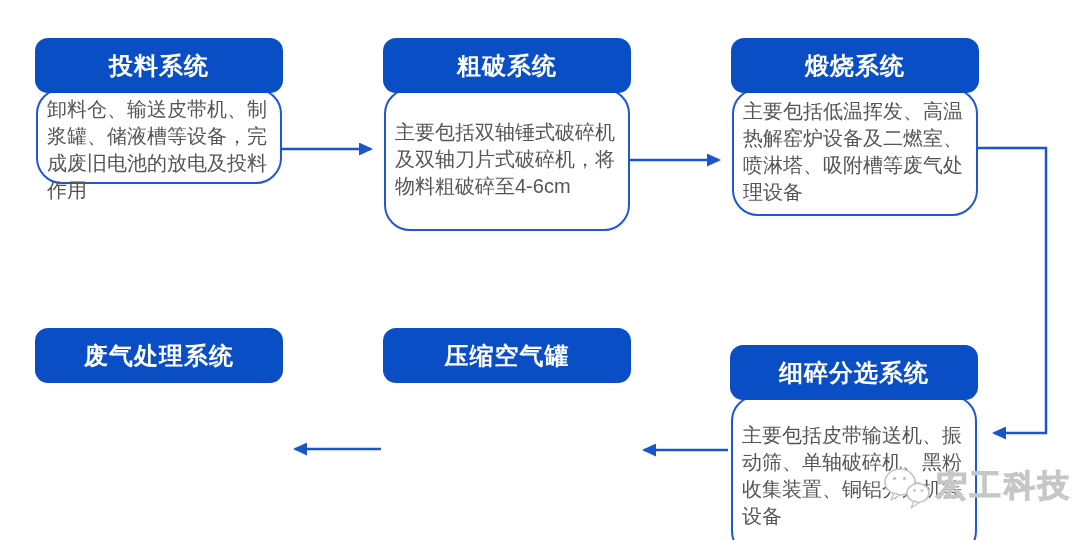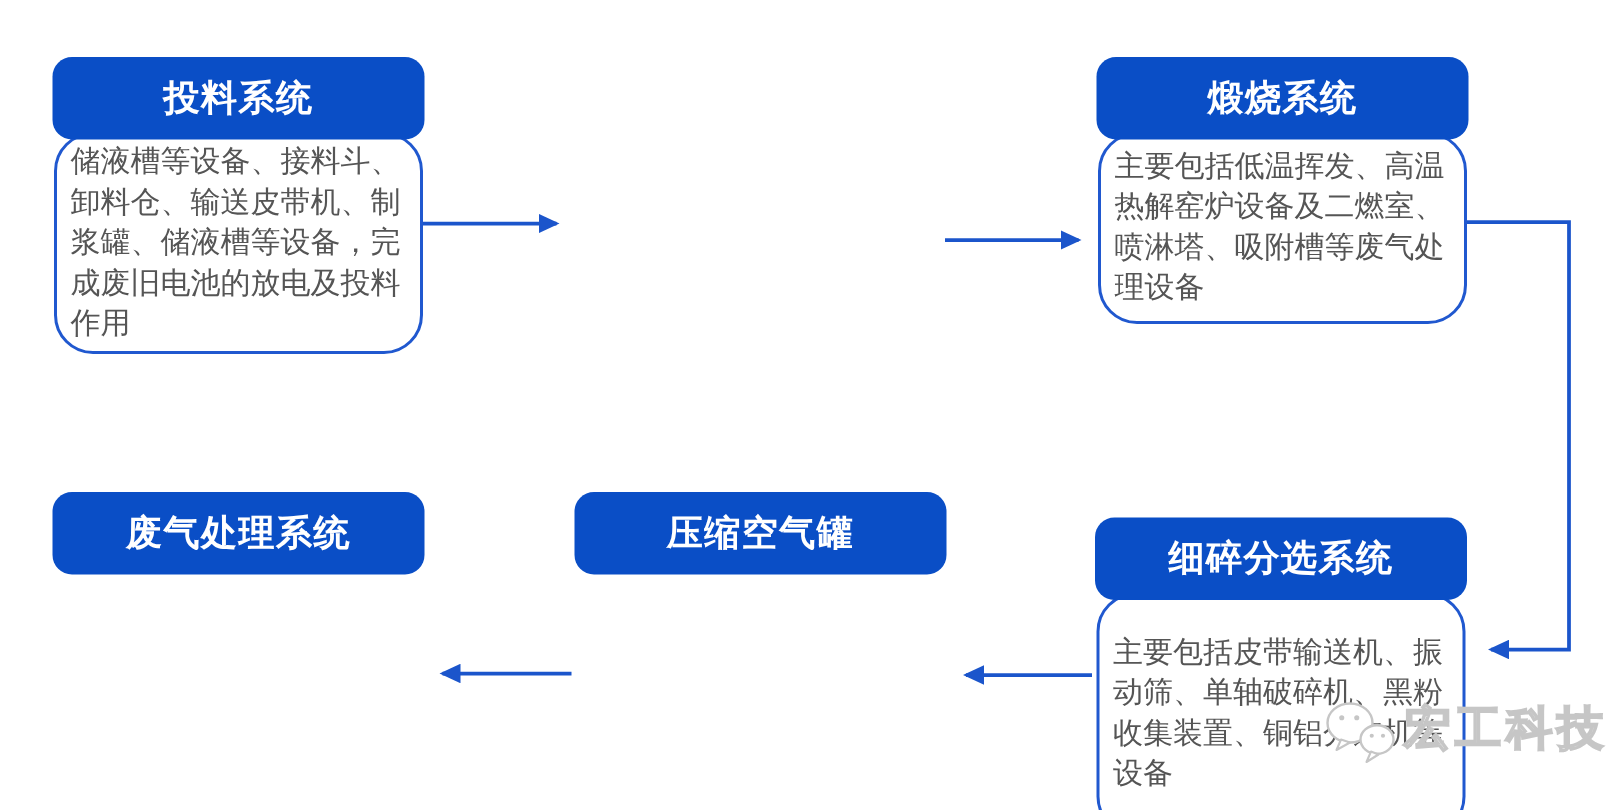--- a/index.html
+++ b/index.html
@@ -47,21 +47,21 @@
     box-sizing: border-box;
   }
   .sys-body span {
     display: block;
     width: 100%;
     color: #555555;
     font-size: 20px;
     line-height: 27px;
     text-align: left;
   }
-  .pos-r1c1 { left: 35px;  top: 38px;  height: 198px; }
+  .pos-r1c1 { left: 35px;  top: 38px;  height: 146px; }
   .pos-r1c2 { left: 383px; top: 38px;  height: 193px; }
   .pos-r1c3 { left: 731px; top: 38px;  height: 178px; }
   .pos-r2c1 { left: 35px;  top: 328px; height: 167px; }
   .pos-r2c2 { left: 383px; top: 328px; height: 190px; }
   .pos-r2c3 { left: 730px; top: 345px; height: 212px; }
   .watermark {
     position: absolute;
     left: 880px; top: 465px;
     z-index: 4;
     display: flex;
@@ -93,20 +93,26 @@
     <line x1="381" y1="449" x2="295" y2="449" stroke="#1B55CB" stroke-width="2.5" marker-end="url(#ah)"></line>
   </svg>
 
   <div class="sys pos-r1c1">
     <div class="sys-title">投料系统</div>
     <div class="sys-body">
       <span>储液槽等设备、接料斗、卸料仓、输送皮带机、制浆罐、储液槽等设备，完成废旧电池的放电及投料作用</span>
     </div>
   </div>
 
+  <div class="sys pos-r1c2">
+    <div class="sys-title">粗破系统</div>
+    <div class="sys-body">
+      <span>主要包括双轴锤式破碎机及双轴刀片式破碎机，将物料粗破碎至4-6cm</span>
+    </div>
+  </div>
 
   <div class="sys pos-r1c3">
     <div class="sys-title">煅烧系统</div>
     <div class="sys-body">
       <span>主要包括低温挥发、高温热解窑炉设备及二燃室、喷淋塔、吸附槽等废气处理设备</span>
     </div>
   </div>
 
   <div class="sys pos-r2c1">
     <div class="sys-title">废气处理系统</div>

